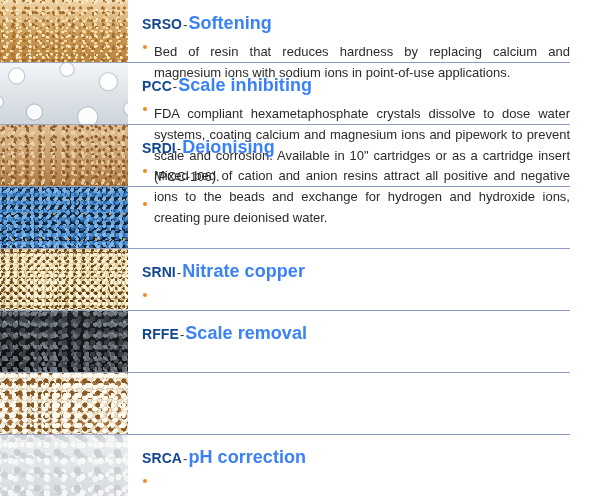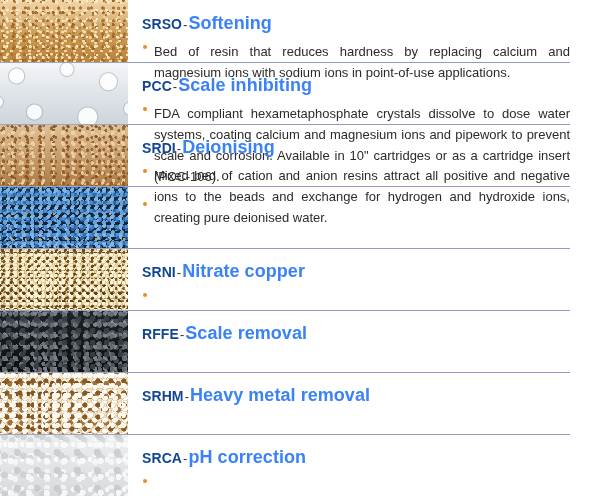--- a/index.html
+++ b/index.html
@@ -349,21 +349,20 @@
     </div>
   </section>
 
   <section class="row">
     <div class="swatch sw-srhm">
       <div class="base"></div>
       <div class="grain"></div>
     </div>
     <div class="content">
       <div class="divider"></div>
-      <h2 class="heading"><span class="code">SRHM</span><span class="dash">-</span><span class="descriptor">Heavy metal removal</span></h2>
     </div>
   </section>
 
   <section class="row">
     <div class="swatch sw-srca">
       <div class="base"></div>
       <div class="grain"></div>
     </div>
     <div class="content">
       <div class="divider"></div>

